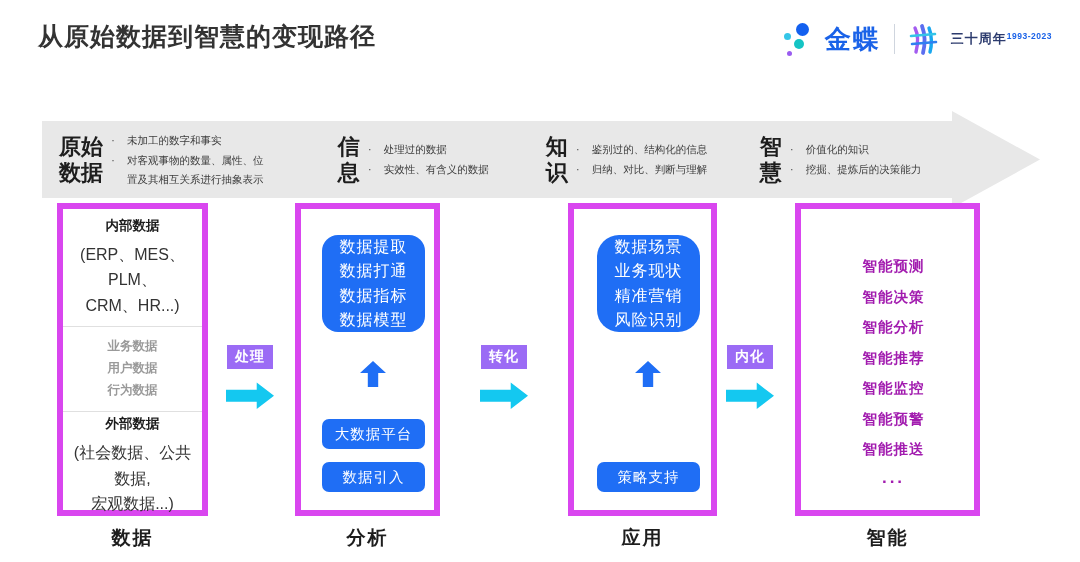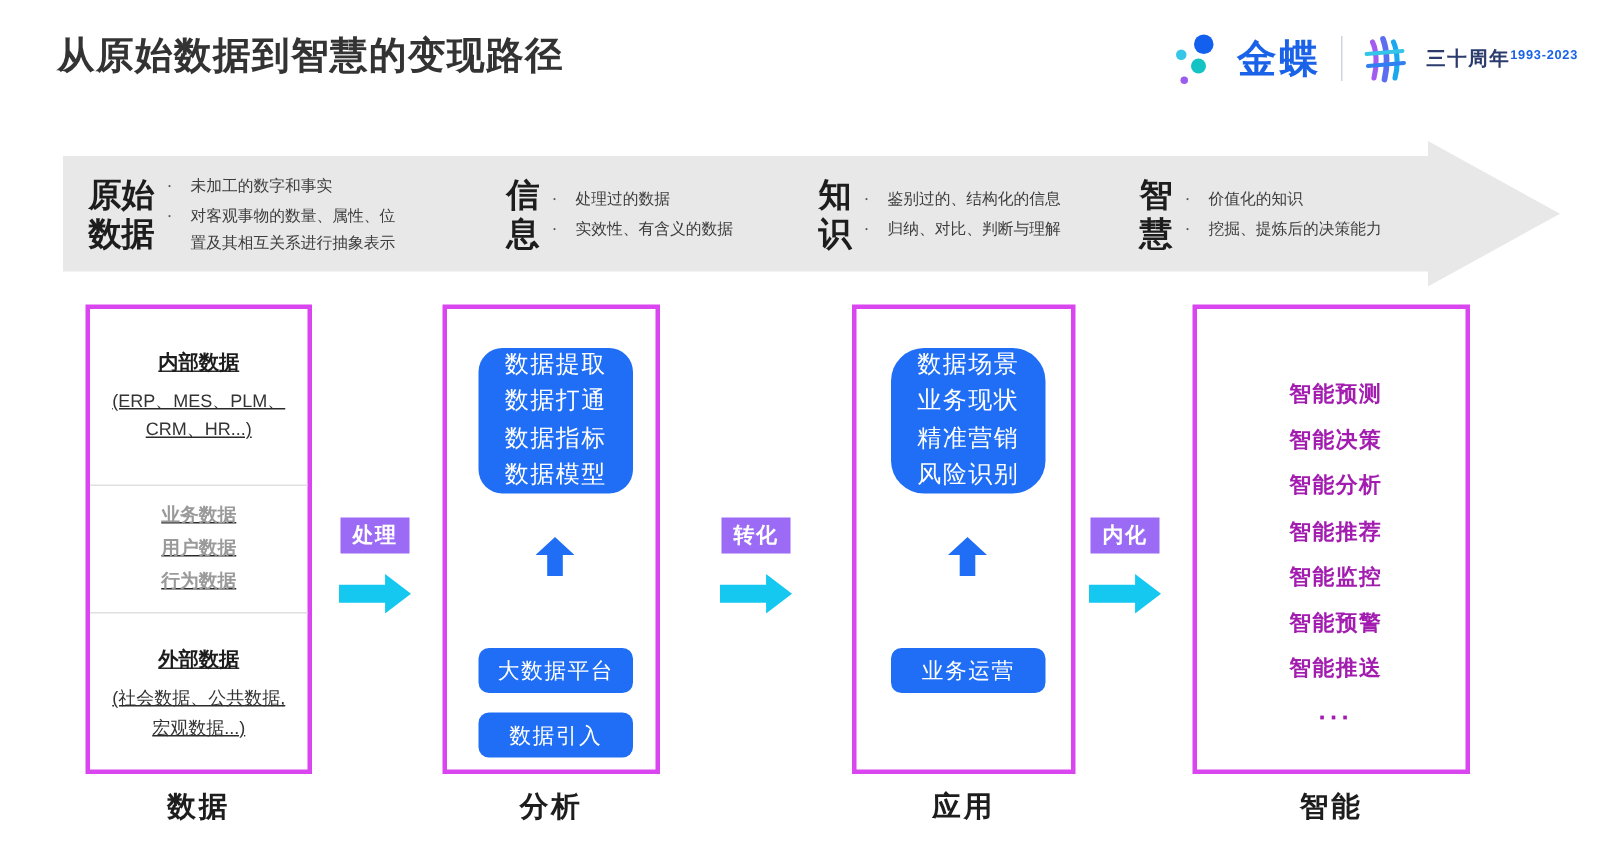--- a/index.html
+++ b/index.html
@@ -87,21 +87,21 @@
     font-size: 8.5px;
     font-weight: bold;
     color: #1a62e8;
     letter-spacing: 0.5px;
   }
 
   
   .band {
     position: absolute;
     left: 42px;
-    top: 94px;
+    top: 111px;
     width: 998px;
     height: 97px;
   }
   .band-shape {
     position: absolute;
     inset: 0;
     background: #e8e8e8;
     clip-path: polygon(0 10px, 910px 10px, 910px 0, 998px 48.5px, 910px 97px, 910px 87px, 0 87px);
   }
   .band-cols {
@@ -155,23 +155,22 @@
     position: absolute;
     left: 0;
     top: 203px;
     width: 1080px;
     height: 359px;
   }
   .panel {
     position: absolute;
     top: 0;
     background: #ffffff;
-    border: 3px solid #d946ef;
+    border: 6px solid #d946ef;
     box-sizing: border-box;
-    text-decoration: underline;
   }
   .panel-1 { left: 57px;  width: 151px; height: 313px; }
   .panel-2 { left: 295px; width: 145px; height: 313px; }
   .panel-3 { left: 568px; width: 149px; height: 313px; }
   .panel-4 { left: 795px; width: 185px; height: 313px; }
 
   .seg {
     box-sizing: border-box;
     padding: 0 8px;
     display: flex;
@@ -184,21 +183,21 @@
   .seg.s2 { height: 85px;  border-bottom: 1px solid #e0e0e0; }
   .seg.s3 { height: 108px; }
   .seg-title {
     font-size: 13.5px;
     font-weight: bold;
     color: #1d1d1d;
     margin-bottom: 7px;
     white-space: nowrap;
   }
   .seg-sub {
-    font-size: 12px;
+    font-size: 16px;
     color: #333333;
     line-height: 1.6;
   }
   .seg-mid-line {
     font-size: 12.5px;
     font-weight: bold;
     color: #9a9a9a;
     line-height: 1.75;
   }
 
@@ -242,21 +241,20 @@
     position: absolute;
     background: #1f6ef5;
     border-radius: 7px;
     color: #ffffff;
     font-size: 14.5px;
     letter-spacing: 1px;
     display: flex;
     align-items: center;
     justify-content: center;
     white-space: nowrap;
-    margin-top: 16px;
   }
 
   
   .connector {
     position: absolute;
     top: 110px;
     width: 56px;
     display: flex;
     flex-direction: column;
     align-items: center;
@@ -480,21 +478,21 @@
     </div>
 
     <div class="panel panel-3">
       <div class="blue-card card-3">
         <div class="line">数据场景</div>
         <div class="line">业务现状</div>
         <div class="line">精准营销</div>
         <div class="line">风险识别</div>
       </div>
       <div class="up-arrow" style="left:61px; top:152px;"></div>
-      <div class="pill" style="left:23px; top:210px; width:103px; height:30px;">业务运营</div>
+      <div class="pill" style="left:23px; top:253px; width:103px; height:30px;">策略支持</div>
     </div>
 
     <div class="connector conn-3">
       <div class="conn-badge">内化</div>
       <div class="conn-arrow"></div>
     </div>
 
     <div class="panel panel-4">
       <div class="smart-list">
         <div class="smart-item">智能预测</div>

